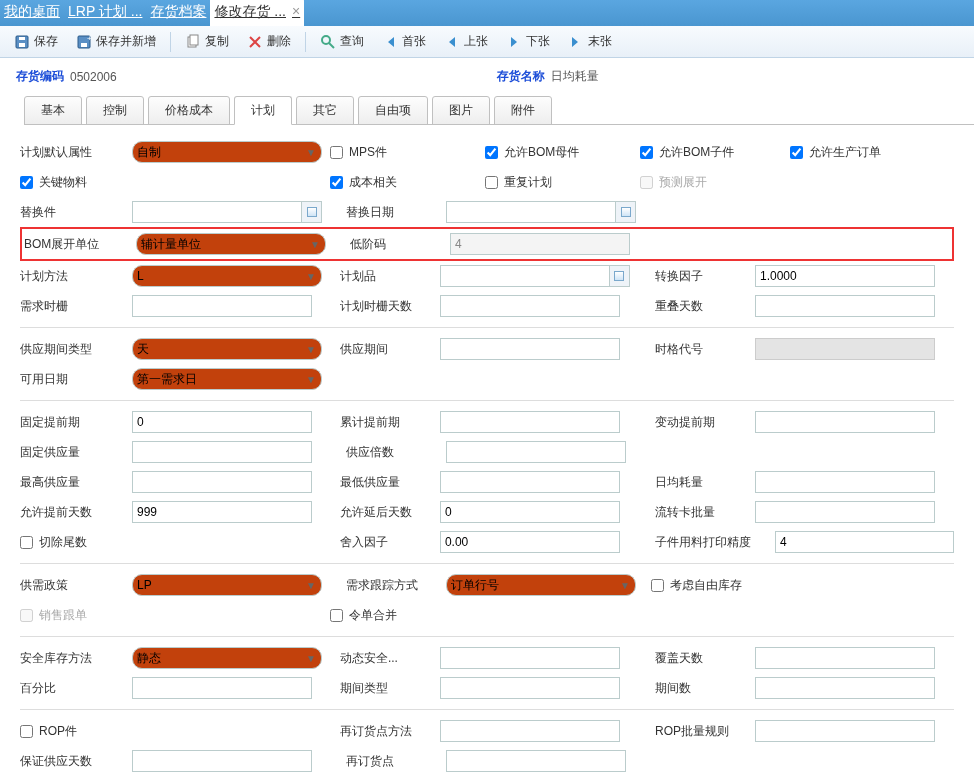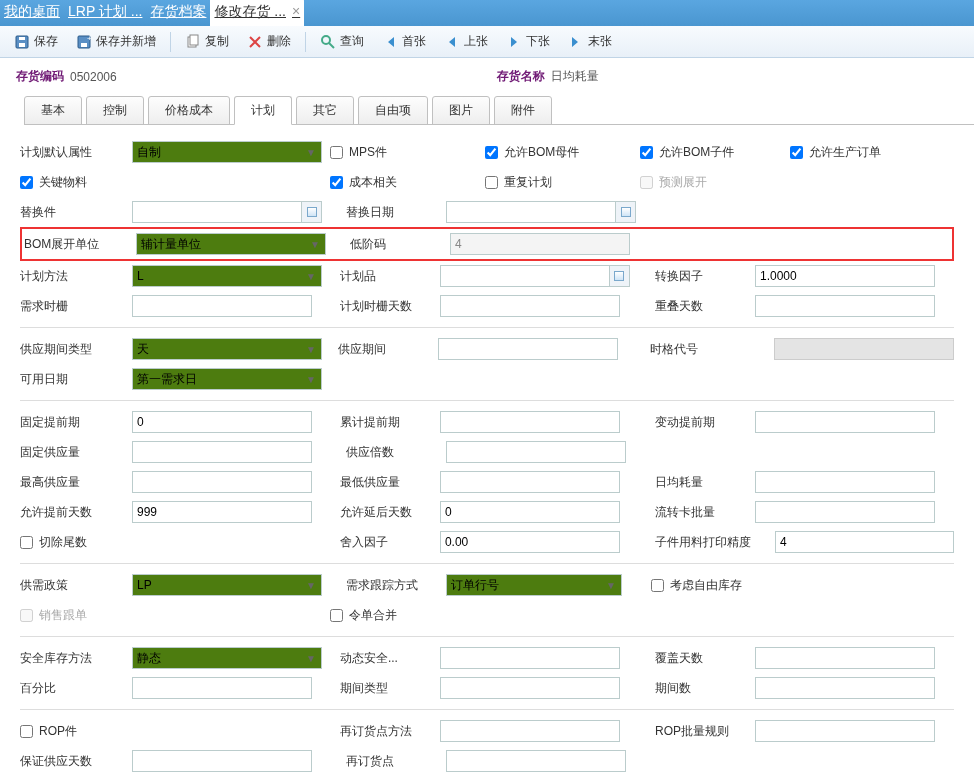--- a/index.html
+++ b/index.html
@@ -7,41 +7,41 @@
 .main-tabs { display: flex; background: linear-gradient(#5aa6e0, #4a96d0); height: 26px; align-items: flex-end; }
 .main-tab { padding: 5px 4px; color: #fff; cursor: pointer; font-size: 14px; white-space: nowrap; text-decoration: underline; }
 .main-tab.active { background: #fff; color: #333; border-radius: 3px 3px 0 0; }
 .main-tab .close-x { margin-left: 6px; color: #999; }
 .toolbar { display: flex; align-items: center; gap: 2px; padding: 4px 6px; background: linear-gradient(#f8fbfe, #e8f0f8); border-bottom: 1px solid #c0d4e6; height: 32px; }
 .tb-btn { display: flex; align-items: center; gap: 4px; padding: 3px 8px; cursor: pointer; color: #333; }
 .tb-sep { width: 1px; height: 20px; background: #c0d4e6; margin: 0 4px; }
 .tb-icon { width: 16px; height: 16px; display: inline-block; }
 .header-info { display: flex; padding: 10px 16px; align-items: center; }
 .hi-group { display: flex; align-items: center; gap: 6px; }
-.hi-label { color: #701a75; font-weight: bold; }
+.hi-label { color: #1d4ed8; font-weight: bold; }
 .hi-val { color: #555; }
 .hi-group.right { margin-left: 380px; }
 .sub-tabs { display: flex; margin-left: 24px; border-bottom: 1px solid #c0c0c0; }
 .sub-tab { padding: 5px 16px; border: 1px solid #c0c0c0; background: linear-gradient(#fdfdfd,#eee); margin-right: 4px; border-radius: 3px 3px 0 0; cursor: pointer; position: relative; top: 1px; }
 .sub-tab.active { background: #fff; border-bottom: 1px solid #fff; }
 .form-area { padding: 6px 20px; }
 .form-section { border-bottom: 1px solid #ddd; padding: 6px 0; }
 .form-row { display: flex; align-items: center; min-height: 30px; }
 .cell { display: flex; align-items: center; }
 .cell.c1 { width: 310px; }
 .cell.c2 { width: 155px; }
 .cell.c3 { width: 150px; }
 .cell.c4 { width: 305px; margin-left: 16px; }
 .lbl { width: 112px; color: #333; flex-shrink: 0; }
 .lbl.chk { display: flex; align-items: center; gap: 4px; }
 .lbl.chk input { margin-right: 2px; }
 .inp { border: 1px solid #bcc; height: 22px; padding: 0 4px; flex: 1; background: #fff; font-size: 12px; min-width: 0; }
 .inp.short { width: 180px; flex: none; }
 .inp.med { width: 180px; flex: none; }
-.inp.dd { background: #4d7c0f; }
+.inp.dd { background: #c2410c; border-radius: 10px; }
 .dd-wrap { position: relative; display: flex; width: 190px; }
 .dd-wrap .inp { width: 100%; padding-right: 22px; }
 .dd-arrow { position: absolute; right: 1px; top: 1px; bottom: 1px; width: 20px; display: flex; align-items: center; justify-content: center; cursor: pointer; color: #666; font-size: 10px; }
 .lookup-wrap { position: relative; display: flex; width: 190px; }
 .lookup-wrap .inp { width: 100%; padding-right: 22px; }
 .lookup-btn { position: absolute; right: 1px; top: 1px; bottom: 1px; width: 20px; display: flex; align-items: center; justify-content: center; cursor: pointer; background: #eef3f8; border-left: 1px solid #bcc; }
 .lookup-ico { width: 10px; height: 10px; background: linear-gradient(#fff,#cfe4f6); border: 1px solid #7aa8cc; }
 .chk-only { display: flex; align-items: center; gap: 4px; }
 .chk-only input { margin-right: 2px; }
 .disabled-txt { color: #aaa; }
@@ -291,21 +291,21 @@
         <div class="dd-wrap">
             <input class="inp dd" value="天" style="">
             <span class="dd-arrow">▼</span>
           </div>
       </div>
       <div class="cell c4">
         <span class="lbl" style="width:100px">供应期间</span>
         <input class="inp med" style="">
       </div>
       <div class="cell c4">
-        <span class="lbl" style="width:124px">时格代号</span>
+        <span class="lbl" style="width:100px">时格代号</span>
         <div class="grayblock"></div>
       </div>
     </div>
     <div class="form-row">
       <div class="cell c1">
         <span class="lbl">可用日期</span>
         <div class="dd-wrap">
             <input class="inp dd" value="第一需求日" style="">
             <span class="dd-arrow">▼</span>
           </div>
@@ -388,21 +388,21 @@
     <div class="form-row">
       <div class="cell c1">
         <span class="lbl">供需政策</span>
         <div class="dd-wrap">
             <input class="inp dd" value="LP" style="">
             <span class="dd-arrow">▼</span>
           </div>
       </div>
       <div class="cell c4">
         <span class="lbl" style="width:100px">需求跟踪方式</span>
-        <div class="dd-wrap" style="width:176px">
+        <div class="dd-wrap" style="width:190px">
             <input class="inp dd" value="订单行号" style="">
             <span class="dd-arrow">▼</span>
           </div>
       </div>
       <div class="cell">
           <label class="chk-only">
             <input type="checkbox" style="">
             <span>考虑自由库存</span>
           </label>
         </div>

